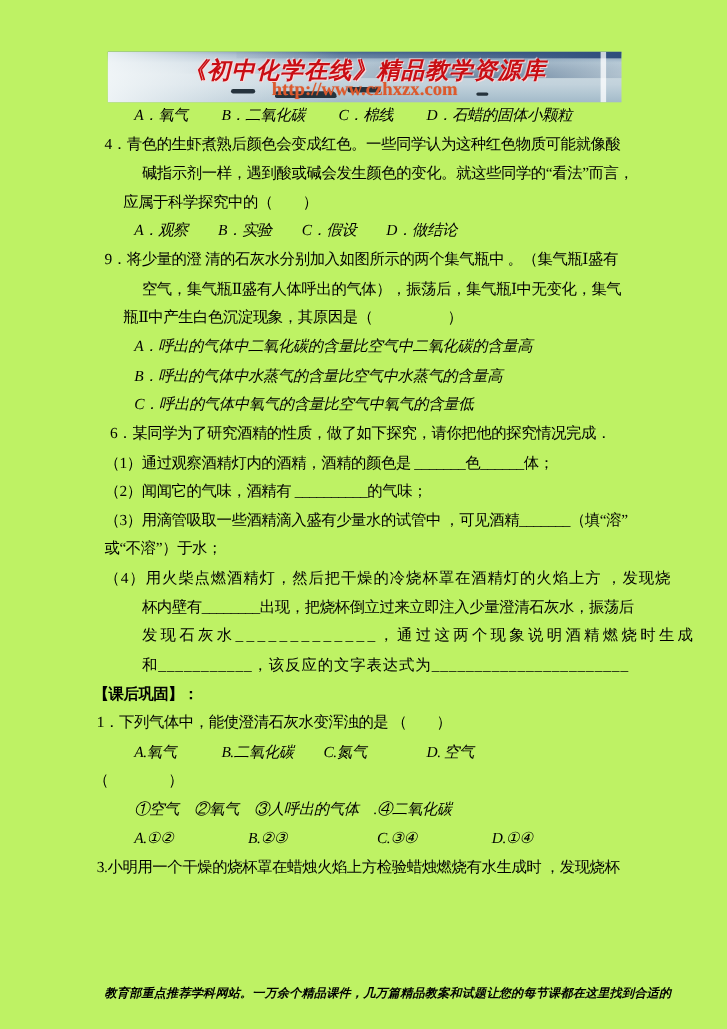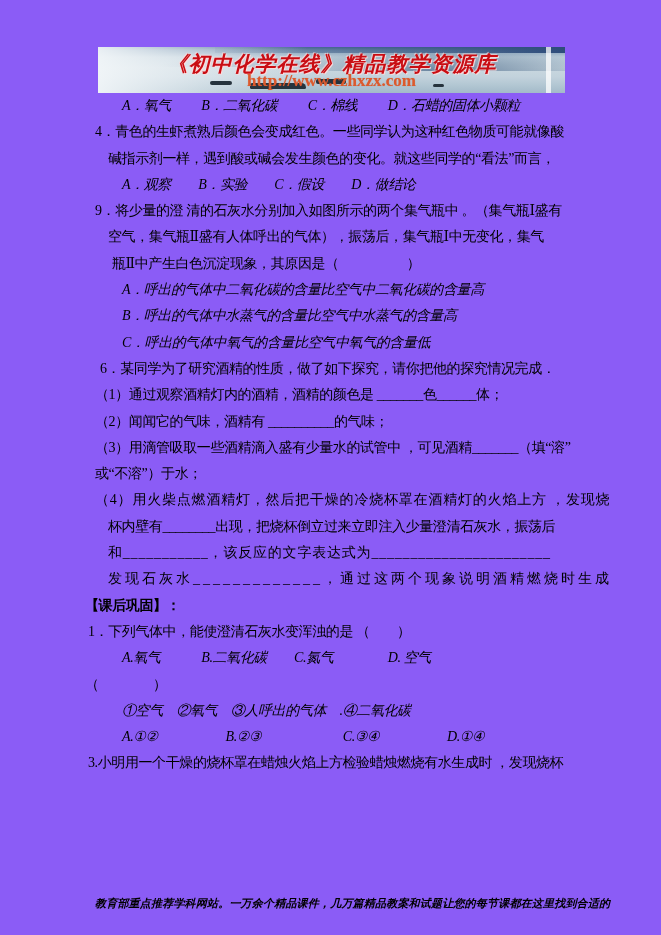--- a/index.html
+++ b/index.html
@@ -1,17 +1,17 @@
 <!DOCTYPE html>
 <html><head>
 <meta charset="utf-8">
 <style>
   html,body { margin:0; padding:0; background:#fff; }
   .page {
-    position:relative; width:661px; height:935px; background:#8b5cf6;
+    position:relative; width:661px; height:935px; background:#bef264;
     font-family:"Liberation Serif","DejaVu Serif",serif;
     font-size:14px; color:#000; overflow:hidden;
   }
 
   
   .banner {
     position:absolute; left:98px; top:47px; width:467px; height:46px;
     overflow:hidden;
     background:linear-gradient(to bottom,#54749b 0%,#7e9ab5 6%,#b9cbd7 22%,
       #c9d7df 45%,#c2d2dc 65%,#b3c7d3 82%,#a3bac9 100%);
@@ -40,21 +40,21 @@
   .banner-url {
     position:absolute; top:24px; left:0; width:100%; text-align:center;
     font-size:17px; font-weight:bold; color:#dc5a2d; white-space:pre;
     text-shadow:0 0 1px rgba(220,90,45,0.55);
   }
 
   
   .content { position:absolute; left:95px; top:93px; width:485px; }
   .line { height:26.3px; line-height:26.3px; white-space:pre; letter-spacing:-0.4px; }
   .i-opt  { margin-left:27px;font-style:italic; }
-  .i-wrap { margin-left:13px; }
+  .i-wrap { margin-left:34px; }
   .i-wrap2{ margin-left:17px; }
   .i-q6   { margin-left:5px; }
   .i-num  { margin-left:-7px; }
   .i-out  { margin-left:-10px; }
   .bold   { font-weight:bold; }
   .ls1 { letter-spacing:0.8px; }
   .ls3 { letter-spacing:3px; }
 
   
   .footer {
@@ -80,38 +80,39 @@
     <div class="boat b4"></div>
     <div class="banner-title">《初中化学在线》精品教学资源库</div>
     <div class="banner-url">http://www.czhxzx.com</div>
   </div>
 
   <div class="content">
     <div class="line i-opt">A．氧气　　 B．二氧化碳　　 C．棉线　　 D．石蜡的固体小颗粒</div>
 
     <div class="line">4．青色的生虾煮熟后颜色会变成红色。一些同学认为这种红色物质可能就像酸</div>
     <div class="line i-wrap">碱指示剂一样，遇到酸或碱会发生颜色的变化。就这些同学的“看法”而言，</div>
+    <div class="line i-wrap2">应属于科学探究中的（　　）</div>
     <div class="line i-opt">A．观察　　B．实验　　C．假设　　D．做结论</div>
 
     <div class="line">9．将少量的澄 清的石灰水分别加入如图所示的两个集气瓶中 。（集气瓶Ⅰ盛有</div>
     <div class="line i-wrap">空气，集气瓶Ⅱ盛有人体呼出的气体），振荡后，集气瓶Ⅰ中无变化，集气</div>
     <div class="line i-wrap2">瓶Ⅱ中产生白色沉淀现象，其原因是（　　　　　）</div>
     <div class="line i-opt">A．呼出的气体中二氧化碳的含量比空气中二氧化碳的含量高</div>
     <div class="line i-opt">B．呼出的气体中水蒸气的含量比空气中水蒸气的含量高</div>
     <div class="line i-opt">C．呼出的气体中氧气的含量比空气中氧气的含量低</div>
 
     <div class="line i-q6">6．某同学为了研究酒精的性质，做了如下探究，请你把他的探究情况完成．</div>
     <div class="line">（1）通过观察酒精灯内的酒精，酒精的颜色是 _______色______体；</div>
     <div class="line">（2）闻闻它的气味，酒精有 __________的气味；</div>
     <div class="line">（3）用滴管吸取一些酒精滴入盛有少量水的试管中 ，可见酒精_______（填“溶”</div>
     <div class="line">或“不溶”）于水；</div>
     <div class="line ls1">（4）用火柴点燃酒精灯，然后把干燥的冷烧杯罩在酒精灯的火焰上方 ，发现烧</div>
     <div class="line i-wrap">杯内壁有________出现，把烧杯倒立过来立即注入少量澄清石灰水，振荡后</div>
+    <div class="line i-wrap ls3">发现石灰水_____________，通过这两个现象说明酒精燃烧时生成</div>
     <div class="line i-wrap ls1">和___________，该反应的文字表达式为_______________________</div>
-    <div class="line i-wrap ls3">发现石灰水_____________，通过这两个现象说明酒精燃烧时生成</div>
 
     <div class="line i-out bold">【课后巩固】：</div>
     <div class="line i-num">1．下列气体中，能使澄清石灰水变浑浊的是 （　　）</div>
     <div class="line i-opt">A.氧气　　　B.二氧化碳　　C.氮气　　　　D. 空气</div>
     <div class="line i-out">（　　　　）</div>
     <div class="line i-opt">①空气　②氧气　③人呼出的气体　.④二氧化碳</div>
     <div class="line i-opt">A.①②　　　　　B.②③　　　　　　C.③④　　　　　D.①④</div>
     <div class="line i-num">3.小明用一个干燥的烧杯罩在蜡烛火焰上方检验蜡烛燃烧有水生成时 ，发现烧杯</div>
   </div>
 

